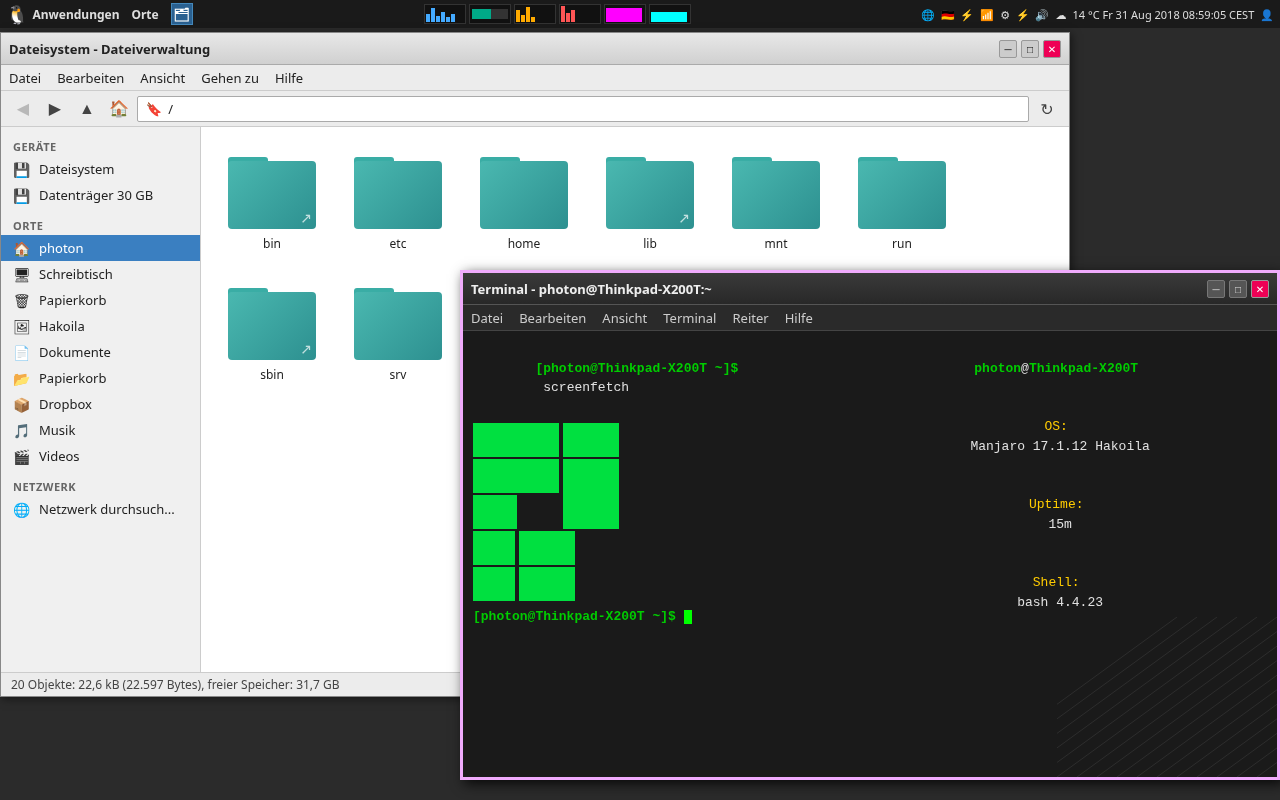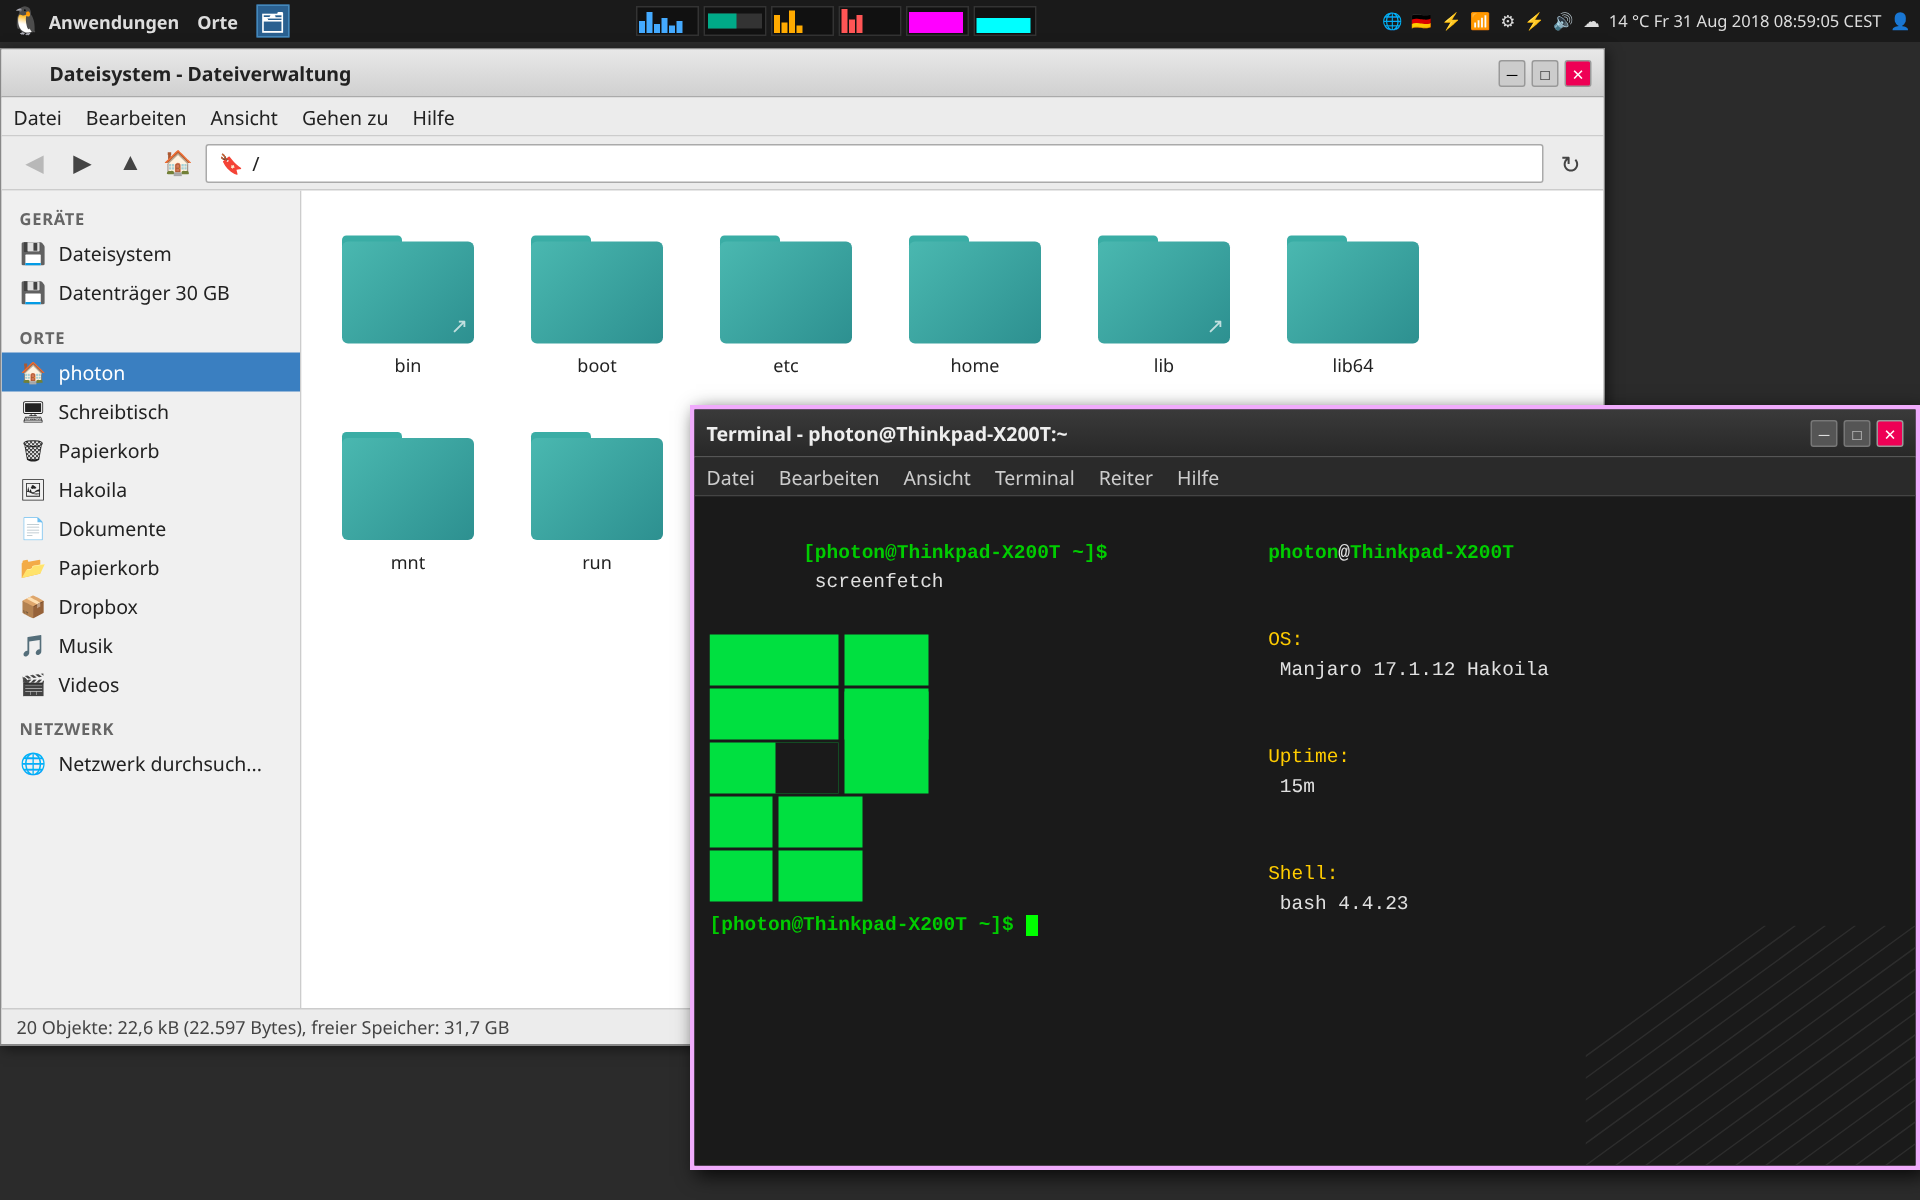--- a/index.html
+++ b/index.html
@@ -73,21 +73,20 @@
       display: flex;
       align-items: center;
       justify-content: space-between;
       padding: 0 8px;
       border-bottom: 1px solid #aaa;
     }
     .fm-title {
       font-size: 13px;
       color: #222;
       font-weight: bold;
-      margin-left: 24px;
     }
     .fm-window-controls {
       display: flex;
       gap: 4px;
     }
     .wc-btn {
       width: 18px;
       height: 18px;
       border-radius: 2px;
       border: 1px solid #999;
@@ -330,20 +329,21 @@
       display: flex;
       gap: 0;
     }
     .term-left {
       flex: 1;
       overflow: hidden;
     }
     .term-right {
       width: 500px;
       padding-left: 16px;
+      text-align: center;
     }
     .term-line { line-height: 1.5; white-space: pre; }
     .term-prompt-green { color: #00cc00; font-weight: bold; }
     .term-white { color: #e0e0e0; }
     .term-yellow { color: #ffcc00; font-weight: normal; }
 
     
     .cursor {
       display: inline-block;
       width: 8px;
@@ -519,50 +519,36 @@
           <div class="folder-body"></div>
           <div class="folder-arrow">↗</div>
         </div>
         <span class="file-label">bin</span>
       </div>
       <div class="file-item">
         <div class="folder-icon">
           <div class="folder-tab"></div>
           <div class="folder-body"></div>
         </div>
-        <span class="file-label">boot</span>
-      </div>
-      <div class="file-item">
-        <div class="folder-icon">
-          <div class="folder-tab"></div>
-          <div class="folder-body"></div>
-        </div>
         <span class="file-label">etc</span>
       </div>
       <div class="file-item">
         <div class="folder-icon">
           <div class="folder-tab"></div>
           <div class="folder-body"></div>
         </div>
         <span class="file-label">home</span>
       </div>
       <div class="file-item">
         <div class="folder-icon">
           <div class="folder-tab"></div>
           <div class="folder-body"></div>
           <div class="folder-arrow">↗</div>
         </div>
         <span class="file-label">lib</span>
-      </div>
-      <div class="file-item">
-        <div class="folder-icon">
-          <div class="folder-tab"></div>
-          <div class="folder-body"></div>
-        </div>
-        <span class="file-label">lib64</span>
       </div>
 
       <div class="file-item">
         <div class="folder-icon">
           <div class="folder-tab"></div>
           <div class="folder-body"></div>
         </div>
         <span class="file-label">mnt</span>
       </div>
       <div class="file-item">

